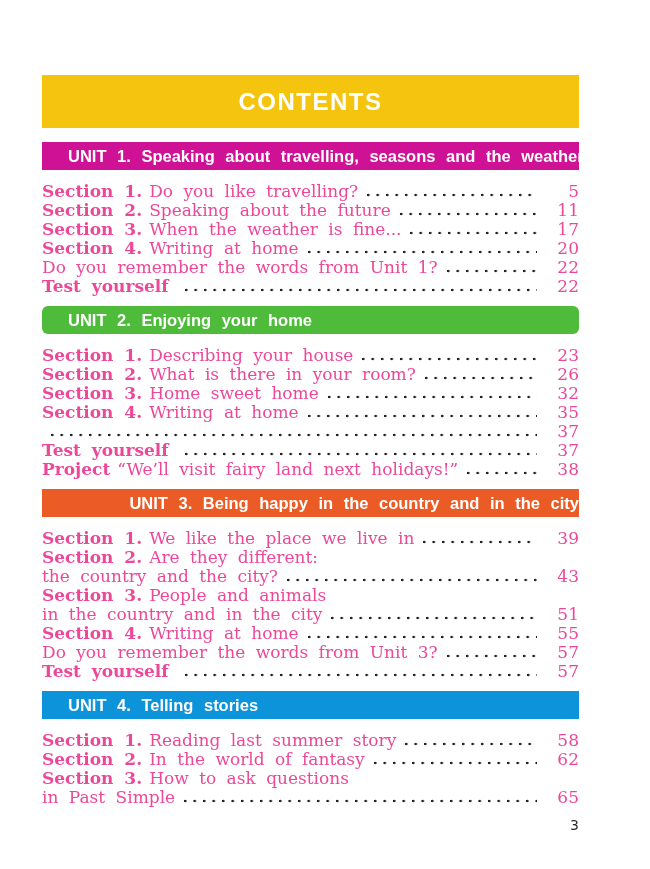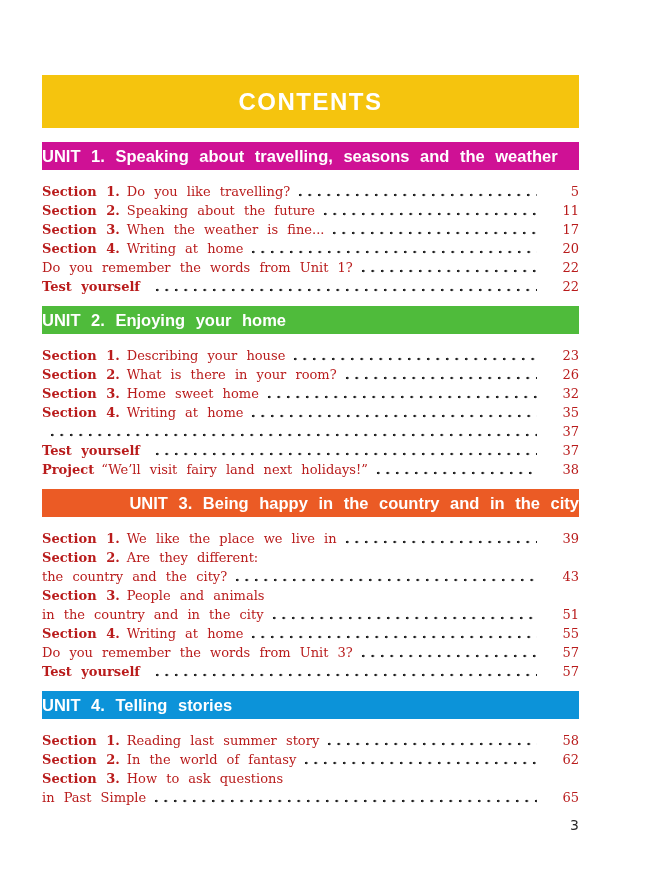--- a/index.html
+++ b/index.html
@@ -37,40 +37,40 @@
     font-family: "Liberation Sans", sans-serif;
     font-weight: 700;
     font-size: 24px;
     letter-spacing: 1.5px;
   }
   .unit { margin: 0; }
   .unit-banner {
     height: 28px;
     display: flex;
     align-items: center;
-    padding-left: 0;
+    padding-left: 26px;
     box-sizing: border-box;
   }
   .unit-label {
     color: #ffffff;
     font-family: "Liberation Sans", sans-serif;
     font-weight: 700;
     font-size: 16.5px;
     word-spacing: 6px;
     white-space: nowrap;
   }
   .unit-rows {
     margin: 12px 0 10px 0;
   }
   .toc-row {
     display: flex;
     align-items: baseline;
-    font-size: 13px;
+    font-size: 17px;
     line-height: 19px;
-    color: #b91c1c;
+    color: #ec4899;
     word-spacing: 5px;
   }
   .row-lead {
     font-weight: 700;
     margin-right: 7px;
     white-space: nowrap;
   }
   .row-title {
     white-space: nowrap;
     text-align: right;
@@ -152,21 +152,21 @@
   <div class="toc-row">
     <span class="row-lead">Test yourself</span>
 
     <span class="dots"></span>
     <span class="page-num">22</span>
   </div>
 </div>
   </section>
 
   <section class="unit">
-    <div class="unit-banner" style="background: rgb(79, 187, 59);">
+    <div class="unit-banner" style="background: rgb(79, 187, 59); border-radius: 6px;">
       <span class="unit-label">UNIT 2. Enjoying your home</span>
     </div>
     <div class="unit-rows">
   <div class="toc-row">
     <span class="row-lead">Section 1.</span>
     <span class="row-title">Describing your house</span>
     <span class="dots"></span>
     <span class="page-num">23</span>
   </div>
 

